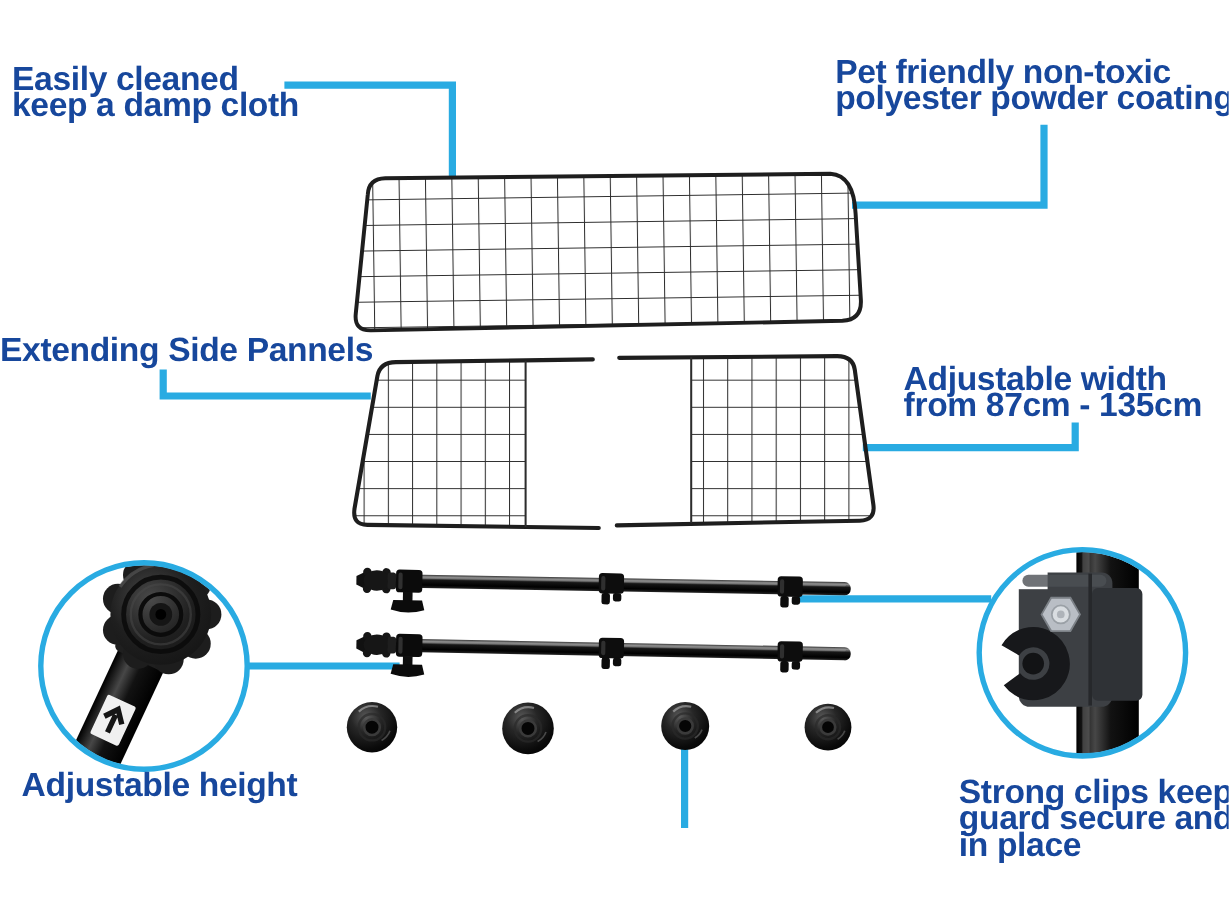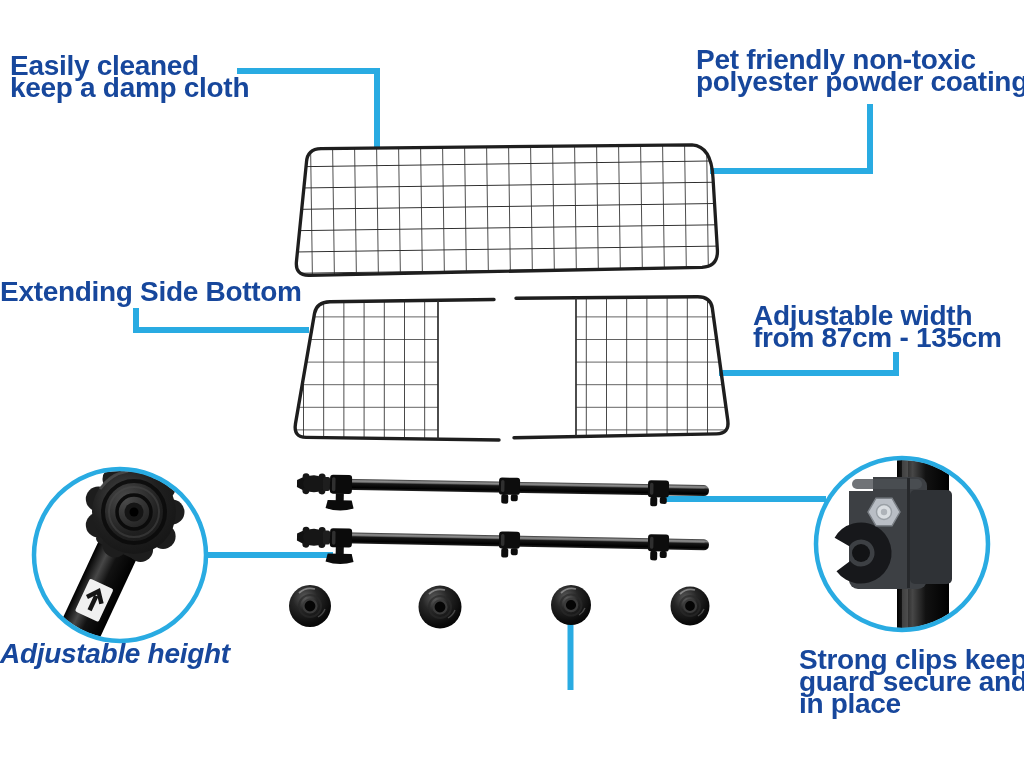--- a/index.html
+++ b/index.html
@@ -208,29 +208,29 @@
     <span>Easily cleaned</span>
     <span>keep a damp cloth</span>
   </div>
 
   <div class="label" style="left:696px;top:49px;width:330px;">
     <span>Pet friendly non-toxic</span>
     <span>polyester powder coating</span>
   </div>
 
   <div class="label" style="left:0px;top:281px;width:280px;">
-    <span>Extending Side Bottom</span>
+    <span>Extending Side Pannels</span>
   </div>
 
   <div class="label" style="left:753px;top:305px;width:280px;">
     <span>Adjustable width</span>
     <span>from 87cm - 135cm</span>
   </div>
 
-  <div class="label" style="left:0;top:643px;width:212px;font-style:italic;">
+  <div class="label" style="left:18px;top:643px;width:212px;">
     <span>Adjustable height</span>
   </div>
 
   <div class="label" style="left:799px;top:649px;width:230px;">
     <span>Strong clips keep</span>
     <span>guard secure and</span>
     <span>in place</span>
   </div>
 
 

